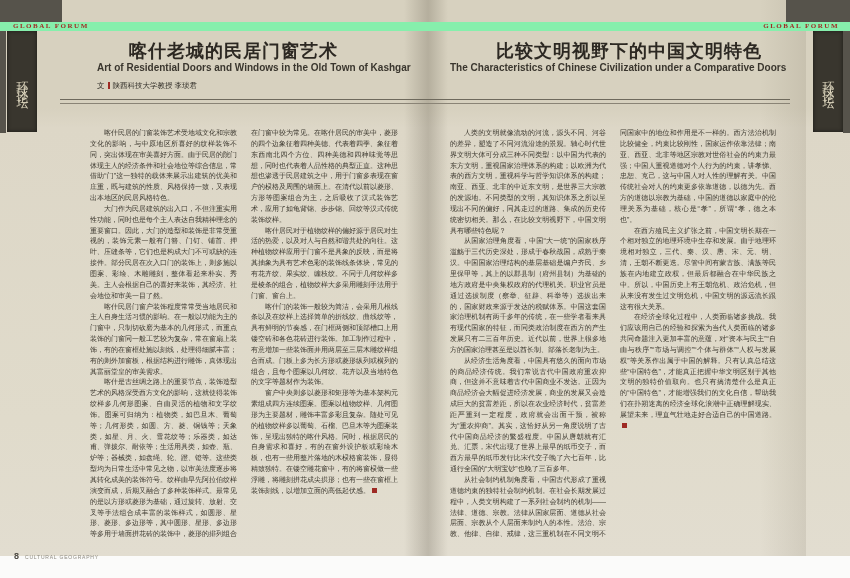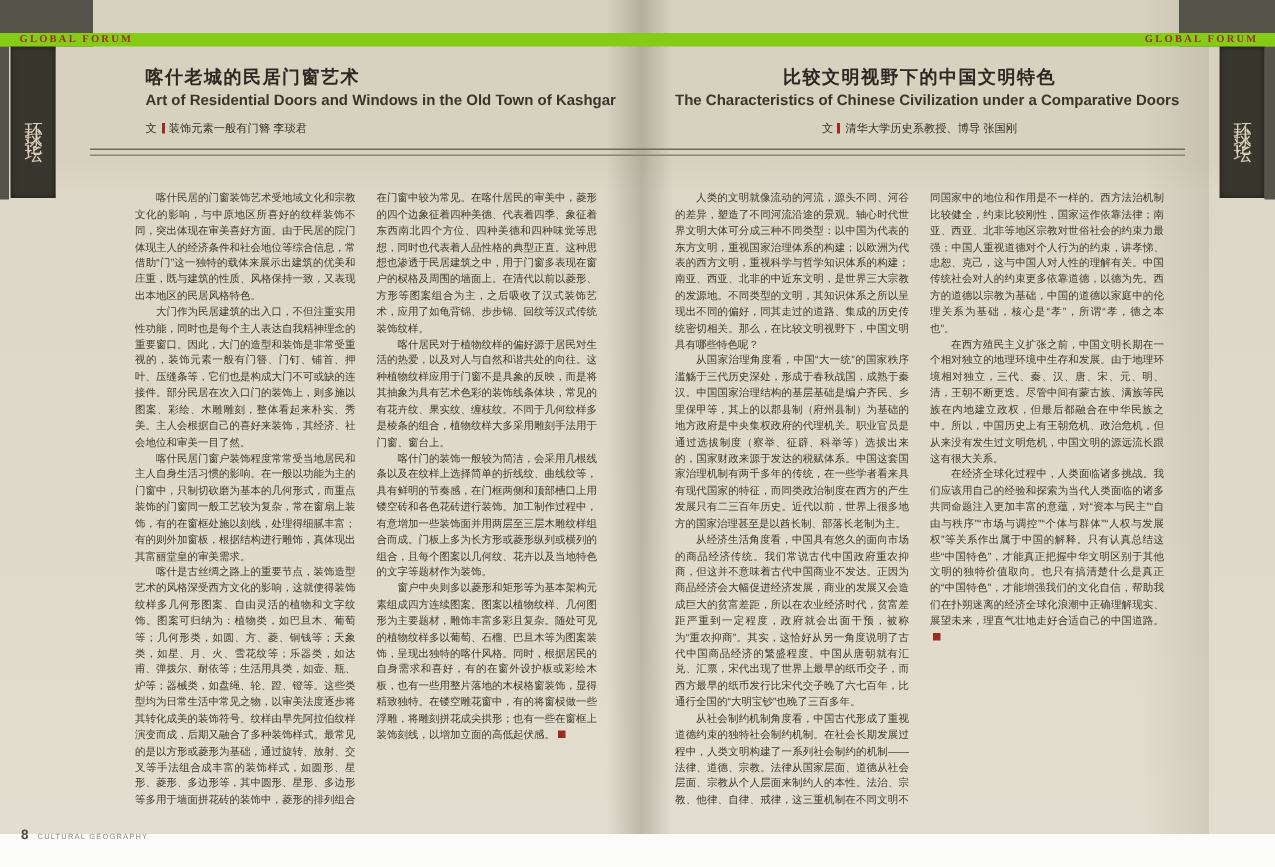--- a/index.html
+++ b/index.html
@@ -20,21 +20,21 @@
     position:absolute;left:760px;top:0;width:46px;height:556px;
     background:linear-gradient(to right,rgba(0,0,0,0),rgba(90,80,60,0.12));
   }
   .corner{position:absolute;background:#56534b;}
   #corner-tl{left:0;top:0;width:62px;height:31px;}
   #corner-tr{left:786px;top:0;width:64px;height:31px;}
   #edge-l{left:0;top:31px;width:6px;height:102px;background:#56534b;position:absolute;}
   #edge-r{left:843px;top:31px;width:7px;height:102px;background:#56534b;position:absolute;}
   
   #topbar{
-    position:absolute;left:0;top:22px;width:850px;height:9px;background:#84cc16;
+    position:absolute;left:0;top:22px;width:850px;height:9px;background:#86efac;
     display:flex;justify-content:space-between;align-items:center;
   }
   .masthead-label{
     font-family:"Liberation Serif",serif;font-weight:bold;font-size:7px;
     color:#a02c26;letter-spacing:1.5px;line-height:9px;white-space:nowrap;
   }
   #masthead-left{padding-left:13px;}
   #masthead-right{padding-right:11px;}
   
   .side-tab{
@@ -43,21 +43,21 @@
     font-size:12px;letter-spacing:5px;display:flex;align-items:center;justify-content:center;
     box-shadow:inset 0 0 4px rgba(0,0,0,0.5);
   }
   #tab-left{left:7px;}
   #tab-right{left:813px;}
   
   .hdr{position:absolute;top:40px;height:62px;}
   #hdr-left{left:97px;width:305px;text-align:left;}
   #hdr-right{left:450px;width:326px;text-align:center;}
   .page-title{
-    font-size:12px;font-weight:bold;color:#2c2822;letter-spacing:1px;line-height:22px;white-space:nowrap;
+    font-size:18px;font-weight:bold;color:#2c2822;letter-spacing:1px;line-height:22px;white-space:nowrap;margin-left:32px;
   }
   .page-subtitle{
     font-family:Liberation Sans, sans-serif;font-weight:bold;font-size:10px;
     color:#3a362e;margin-top:0;white-space:nowrap;
   }
   .byline{font-size:7.5px;color:#33302a;margin-top:8px;white-space:nowrap;}
   .byline .red-bar{
     display:inline-block;width:2px;height:7px;background:#9e2a24;
     margin:0 3px;vertical-align:-1px;
   }
@@ -104,30 +104,27 @@
     <span id="masthead-right" class="masthead-label">GLOBAL FORUM</span>
   </div>
 
   <div id="tab-left" class="side-tab">环球论坛</div>
   <div id="tab-right" class="side-tab">环球论坛</div>
 
   <div id="hdr-left" class="hdr">
     <div class="page-title">喀什老城的民居门窗艺术</div>
     <div class="page-subtitle">Art of Residential Doors and Windows in the Old Town of Kashgar</div>
     <div class="byline">
-      <span>文</span><span class="red-bar"></span><span>装饰元素一般有门簪 李琰君</span>
+      <span>文</span><span class="red-bar"></span><span>陕西科技大学教授 李琰君</span>
     </div>
   </div>
 
   <div id="hdr-right" class="hdr">
     <div class="page-title">比较文明视野下的中国文明特色</div>
     <div class="page-subtitle">The Characteristics of Chinese Civilization under a Comparative Doors</div>
-    <div class="byline">
-      <span>文</span><span class="red-bar"></span><span>清华大学历史系教授、博导 张国刚</span>
-    </div>
   </div>
 
   <div id="rule"></div>
 
   <div id="body-left" class="page-body">
       <p>喀什民居的门窗装饰艺术受地域文化和宗教文化的影响，与中原地区所喜好的纹样装饰不同，突出体现在审美喜好方面。由于民居的院门体现主人的经济条件和社会地位等综合信息，常借助“门”这一独特的载体来展示出建筑的优美和庄重，既与建筑的性质、风格保持一致，又表现出本地区的民居风格特色。</p>
       <p>大门作为民居建筑的出入口，不但注重实用性功能，同时也是每个主人表达自我精神理念的重要窗口。因此，大门的造型和装饰是非常受重视的，装饰元素一般有门簪、门钉、铺首、押叶、压缝条等，它们也是构成大门不可或缺的连接件。部分民居在次入口门的装饰上，则多施以图案、彩绘、木雕雕刻，整体看起来朴实、秀美。主人会根据自己的喜好来装饰，其经济、社会地位和审美一目了然。</p>
       <p>喀什民居门窗户装饰程度常常受当地居民和主人自身生活习惯的影响。在一般以功能为主的门窗中，只制切砍磨为基本的几何形式，而重点装饰的门窗同一般工艺较为复杂，常在窗扇上装饰，有的在窗框处施以刻线，处理得细腻丰富；有的则外加窗板，根据结构进行雕饰，真体现出其富丽堂皇的审美需求。</p>
       <p>喀什是古丝绸之路上的重要节点，装饰造型艺术的风格深受西方文化的影响，这就使得装饰纹样多几何形图案、自由灵活的植物和文字纹饰。图案可归纳为：植物类，如巴旦木、葡萄等；几何形类，如圆、方、菱、铜钱等；天象类，如星、月、火、雪花纹等；乐器类，如达甫、弹拨尔、耐依等；生活用具类，如壶、瓶、炉等；器械类，如盘绳、轮、蹬、镫等。这些类型均为日常生活中常见之物，以审美法度逐步将其转化成美的装饰符号。纹样由早先阿拉伯纹样演变而成，后期又融合了多种装饰样式。最常见的是以方形或菱形为基础，通过旋转、放射、交叉等手法组合成丰富的装饰样式，如圆形、星形、菱形、多边形等，其中圆形、星形、多边形等多用于墙面拼花砖的装饰中，菱形的排列组合在门窗中较为常见。在喀什居民的审美中，菱形的四个边象征着四种美德、代表着四季、象征着东西南北四个方位、四种美德和四种味觉等思想，同时也代表着人品性格的典型正直。这种思想也渗透于民居建筑之中，用于门窗多表现在窗户的棂格及周围的墙面上。在清代以前以菱形、方形等图案组合为主，之后吸收了汉式装饰艺术，应用了如龟背锦、步步锦、回纹等汉式传统装饰纹样。</p>
       <p>喀什居民对于植物纹样的偏好源于居民对生活的热爱，以及对人与自然和谐共处的向往。这种植物纹样应用于门窗不是具象的反映，而是将其抽象为具有艺术色彩的装饰线条体块，常见的有花卉纹、果实纹、缠枝纹。不同于几何纹样多是棱条的组合，植物纹样大多采用雕刻手法用于门窗、窗台上。</p>

